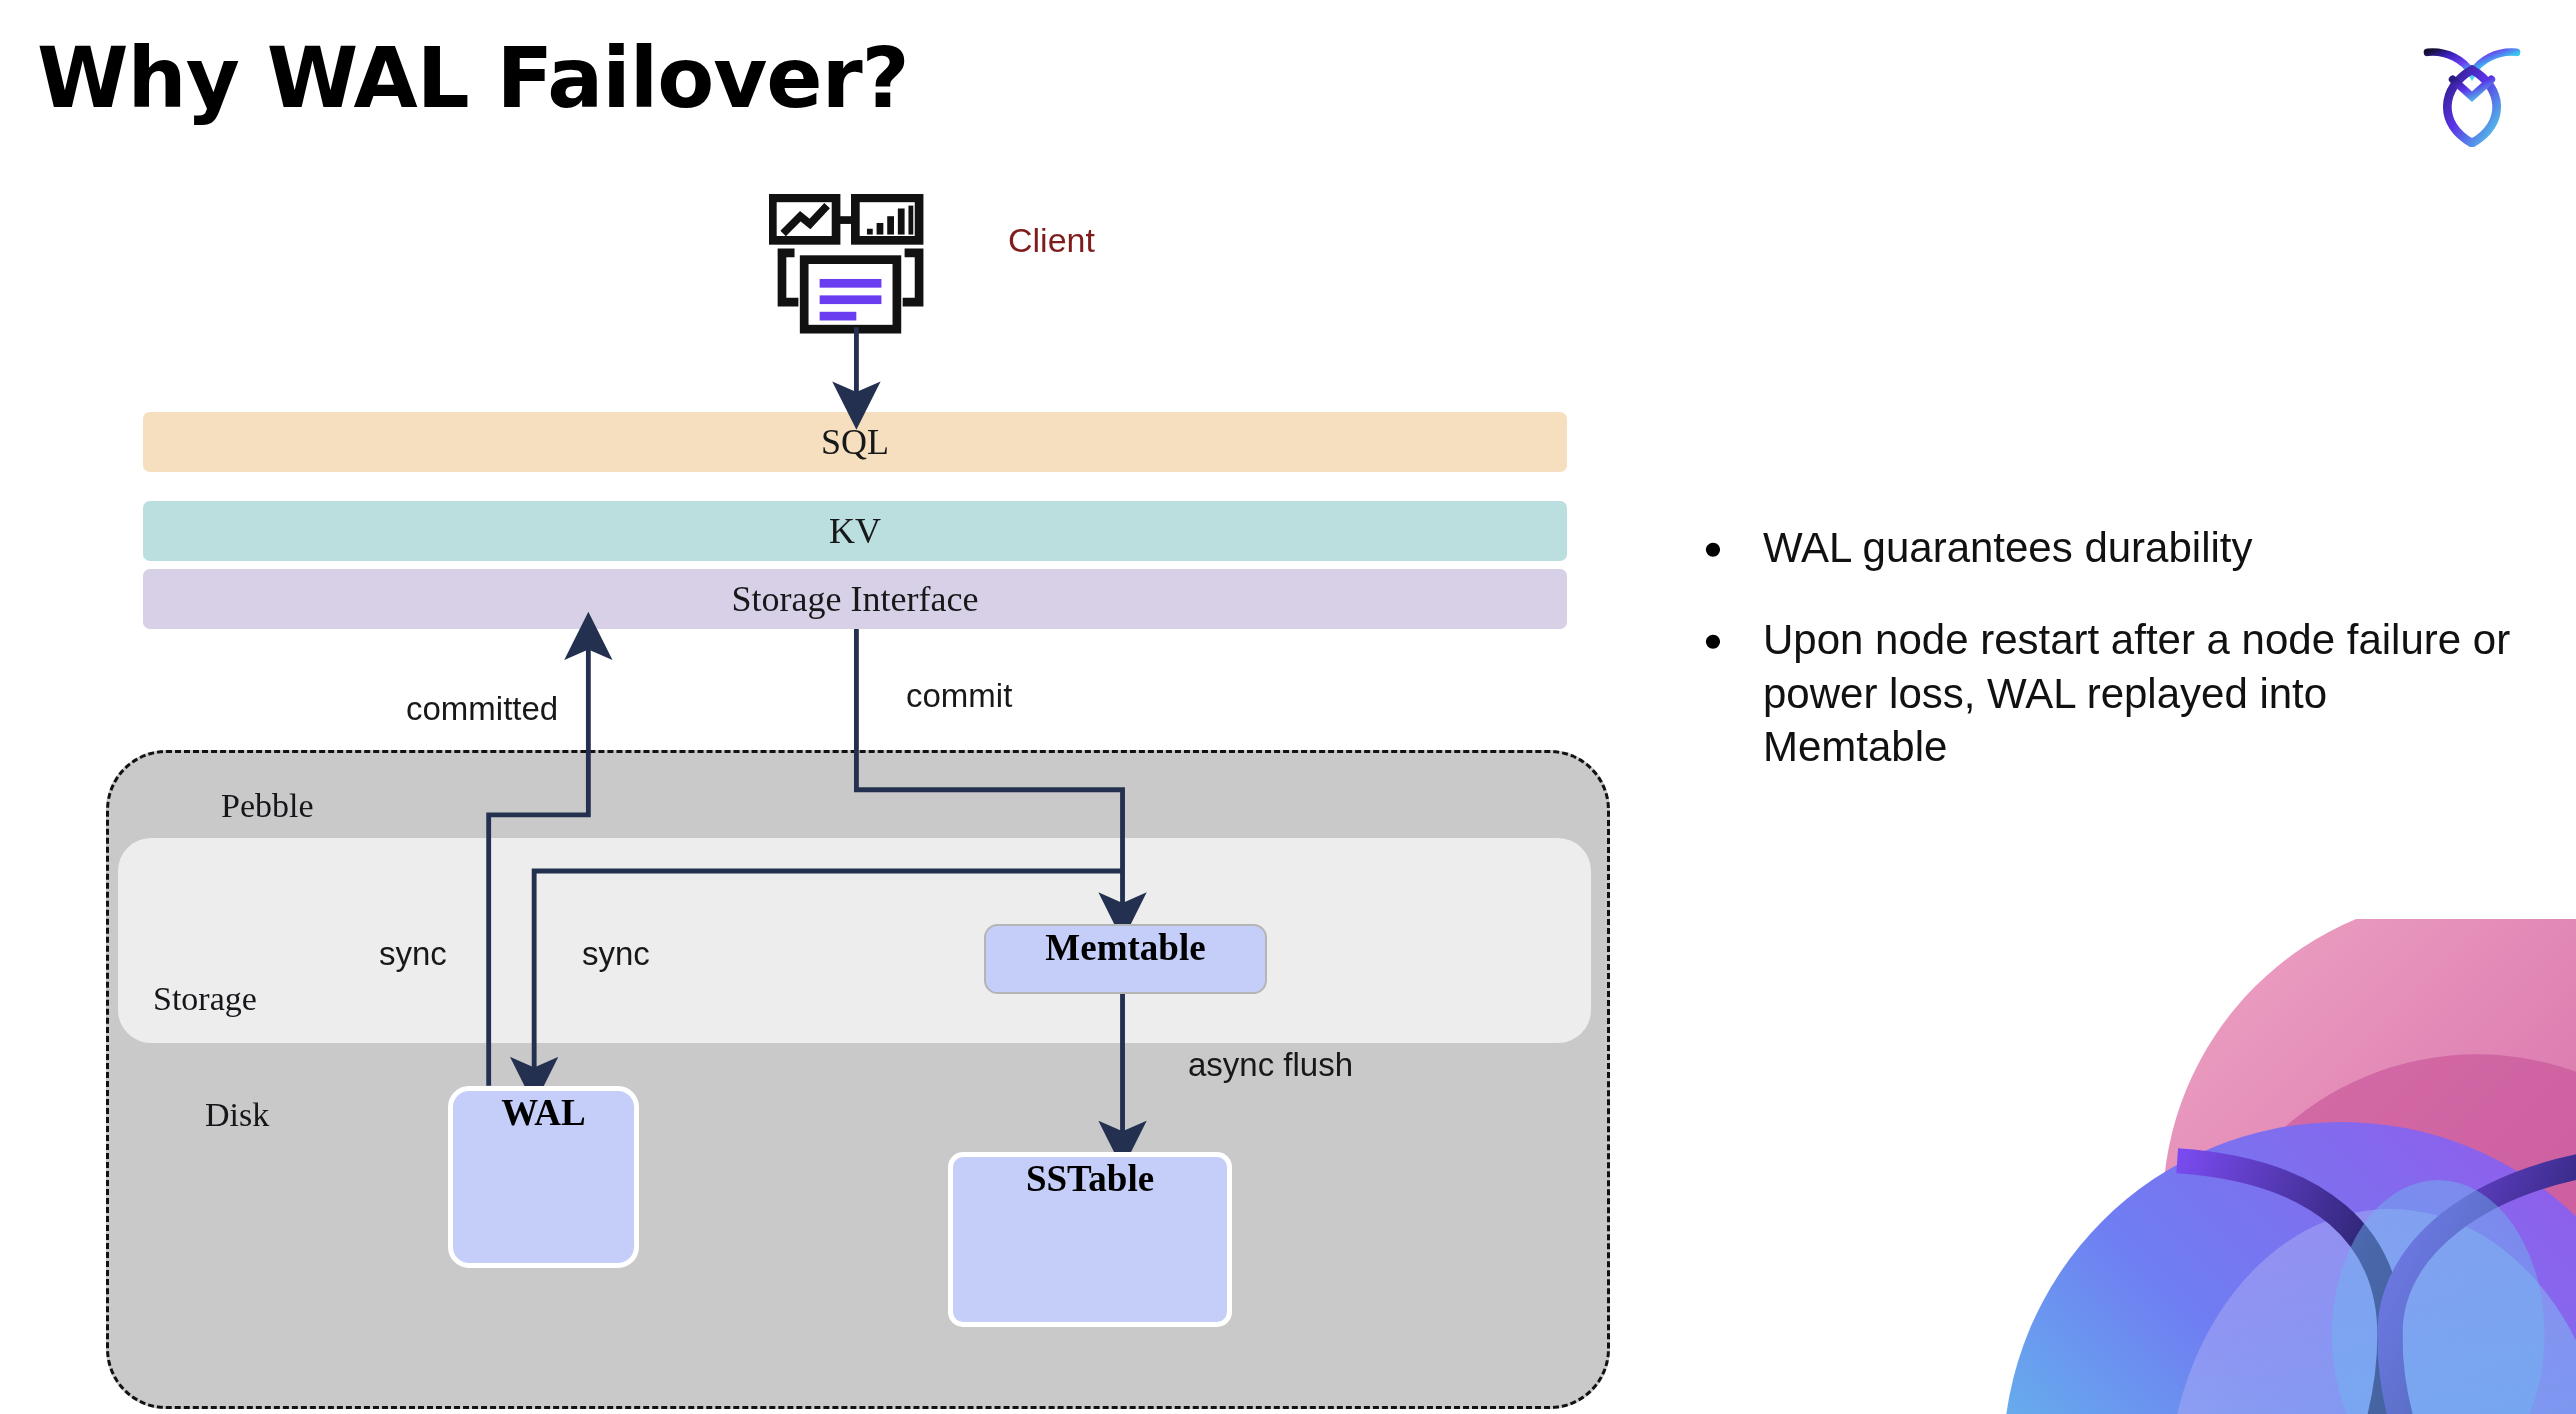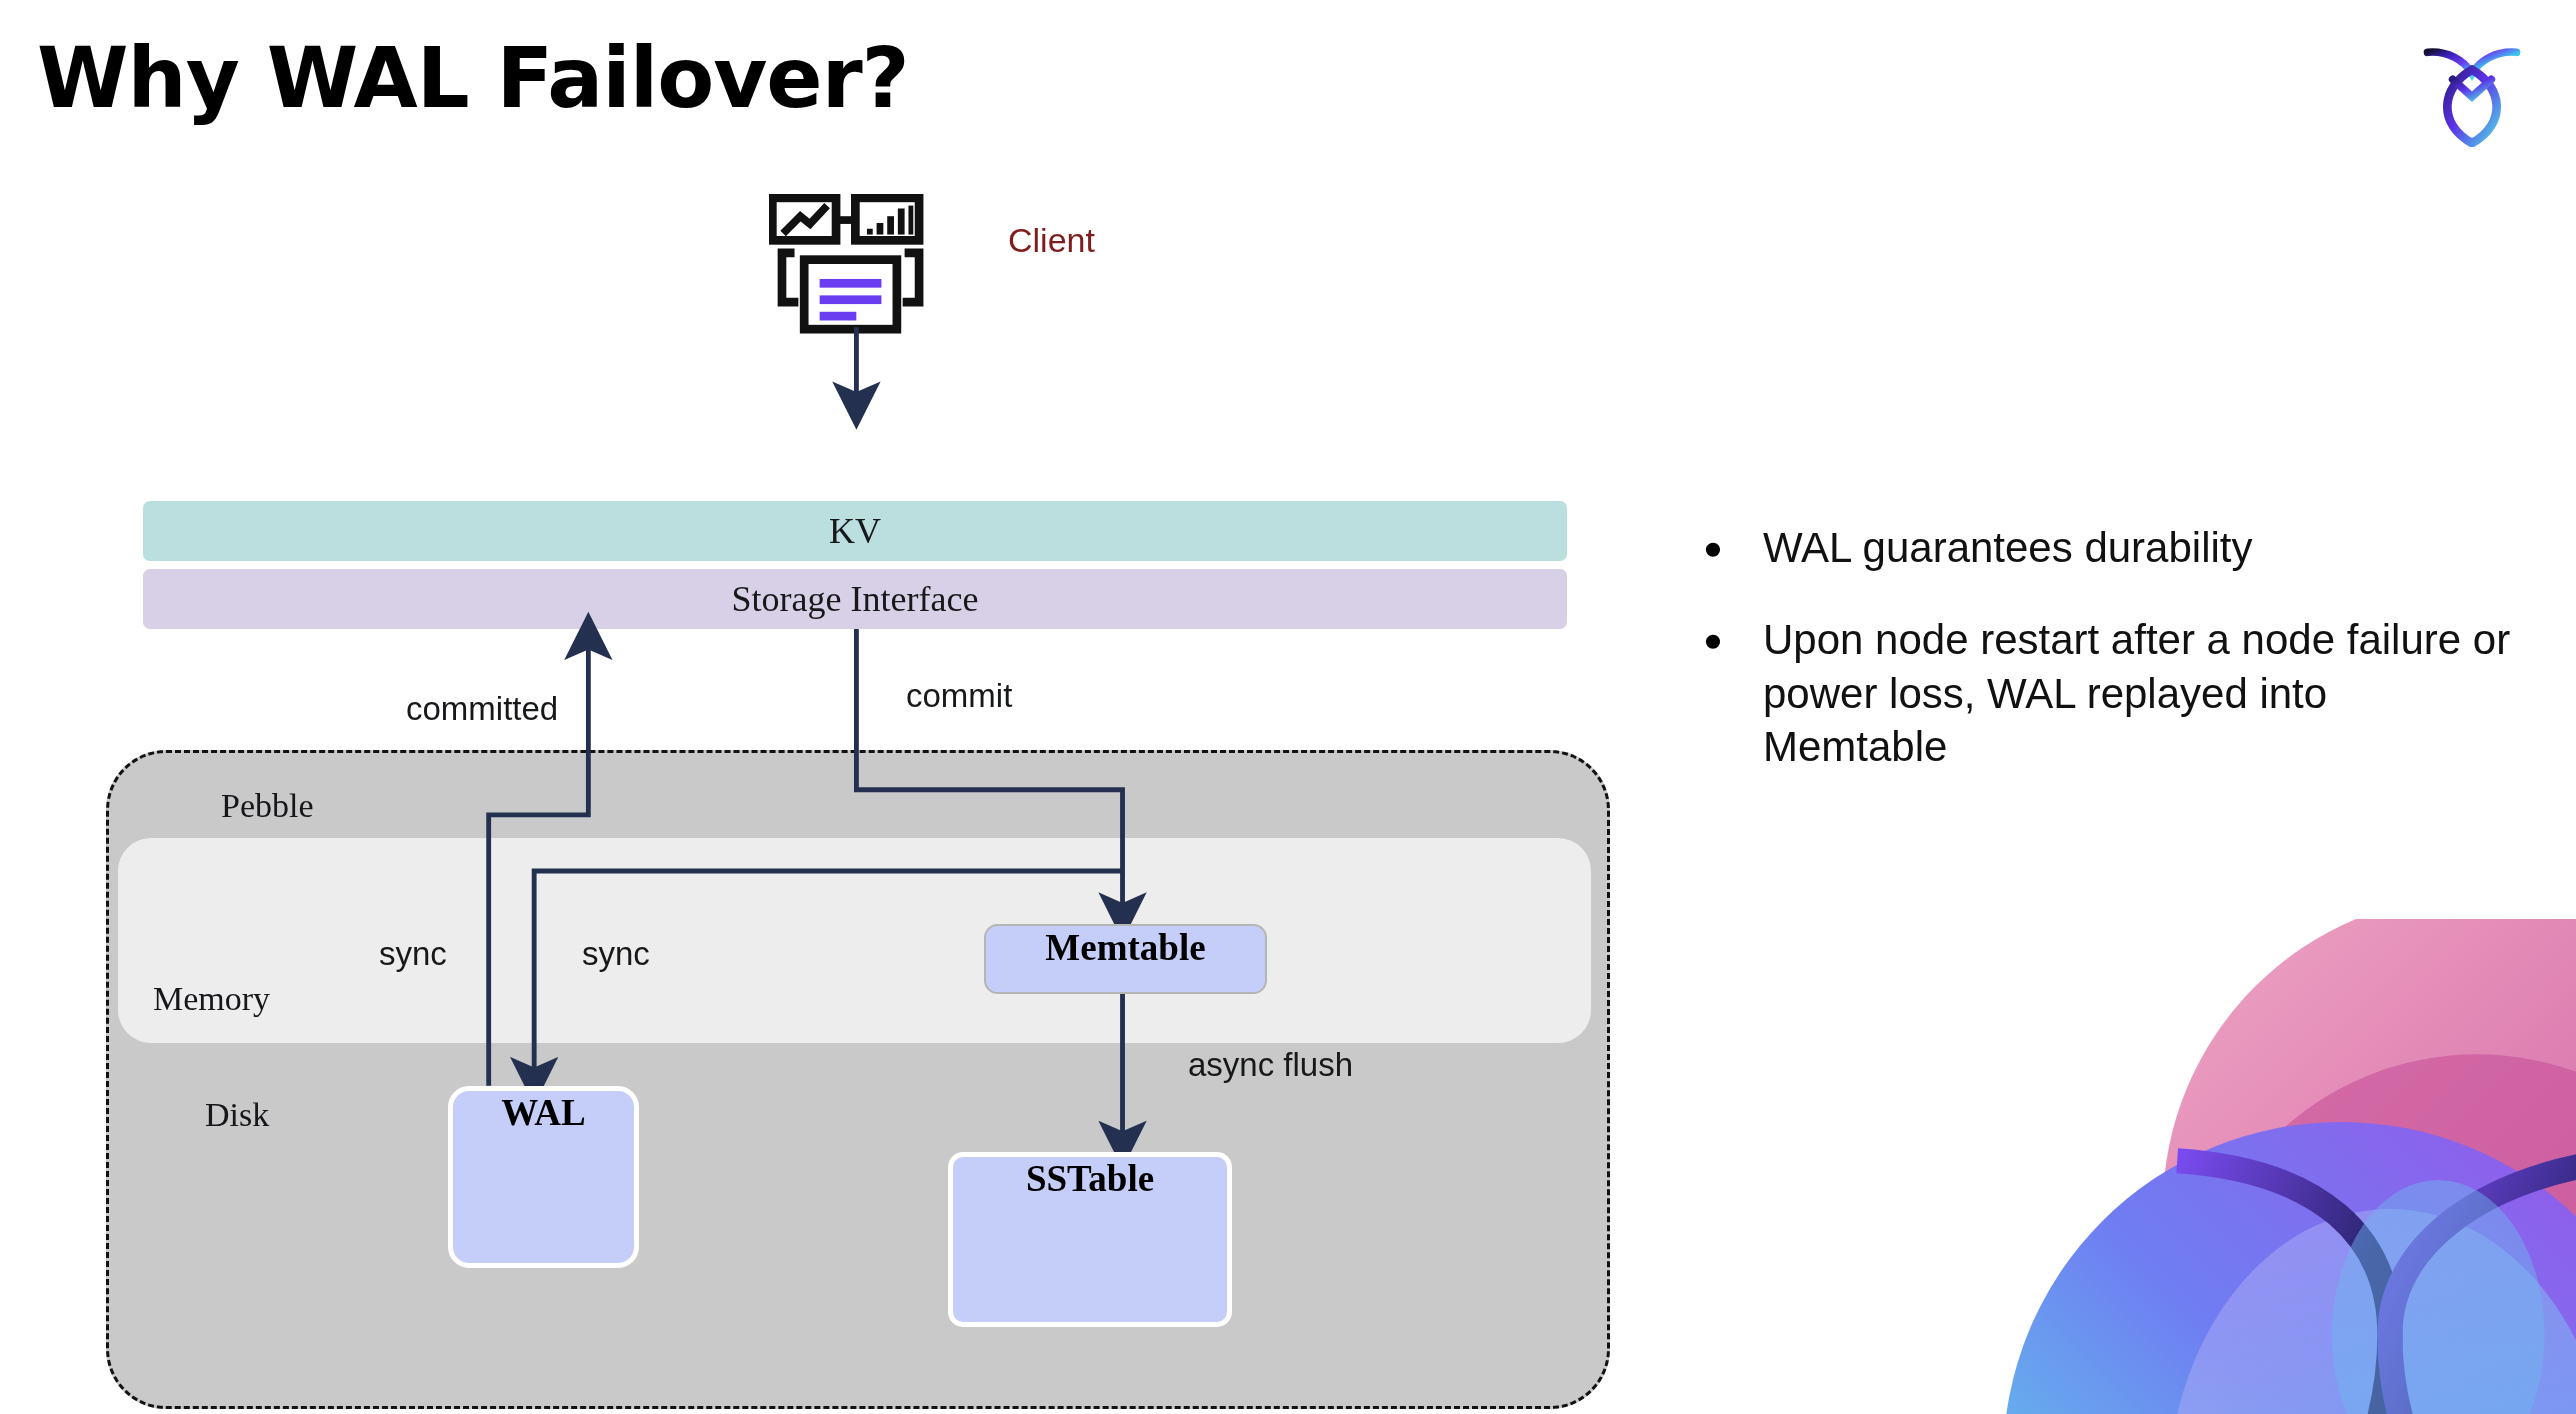--- a/index.html
+++ b/index.html
@@ -192,31 +192,34 @@
       <path d="M140 61 L155 61 L155 112 L138 112" fill="none" stroke="#111" stroke-width="9"></path>
 
       <rect x="36" y="68" width="96" height="72" fill="#fff" stroke="#111" stroke-width="9"></rect>
       <rect x="52" y="88" width="64" height="9" fill="#6b3df0"></rect>
       <rect x="52" y="105" width="64" height="9" fill="#6b3df0"></rect>
       <rect x="52" y="122" width="38" height="9" fill="#6b3df0"></rect>
     </svg>
   </div>
   <div id="client-label">Client</div>
 
+  <div class="bar" id="bar-sql">
+    <span>SQL</span>
+  </div>
   <div class="bar" id="bar-storage">
     <span>Storage Interface</span>
   </div>
   <div class="bar" id="bar-kv">
     <span>KV</span>
   </div>
 
   <div id="pebble"></div>
   <div id="memory"></div>
   <div id="pebble-label">Pebble</div>
-  <div id="memory-label">Memory</div>
+  <div id="memory-label">Storage</div>
   <div id="disk-label">Disk</div>
 
   <svg id="edges" viewBox="0 0 2662 1462" width="2576" height="1415">
     <defs>
       <marker id="ah" markerWidth="12" markerHeight="12" refX="5.2" refY="5" orient="auto" markerUnits="strokeWidth">
         <path d="M0,0 L10,5 L0,10 L2.2,5 Z" fill="#23304f"></path>
       </marker>
     </defs>
     <g fill="none" stroke="#23304f" stroke-width="5">
 

